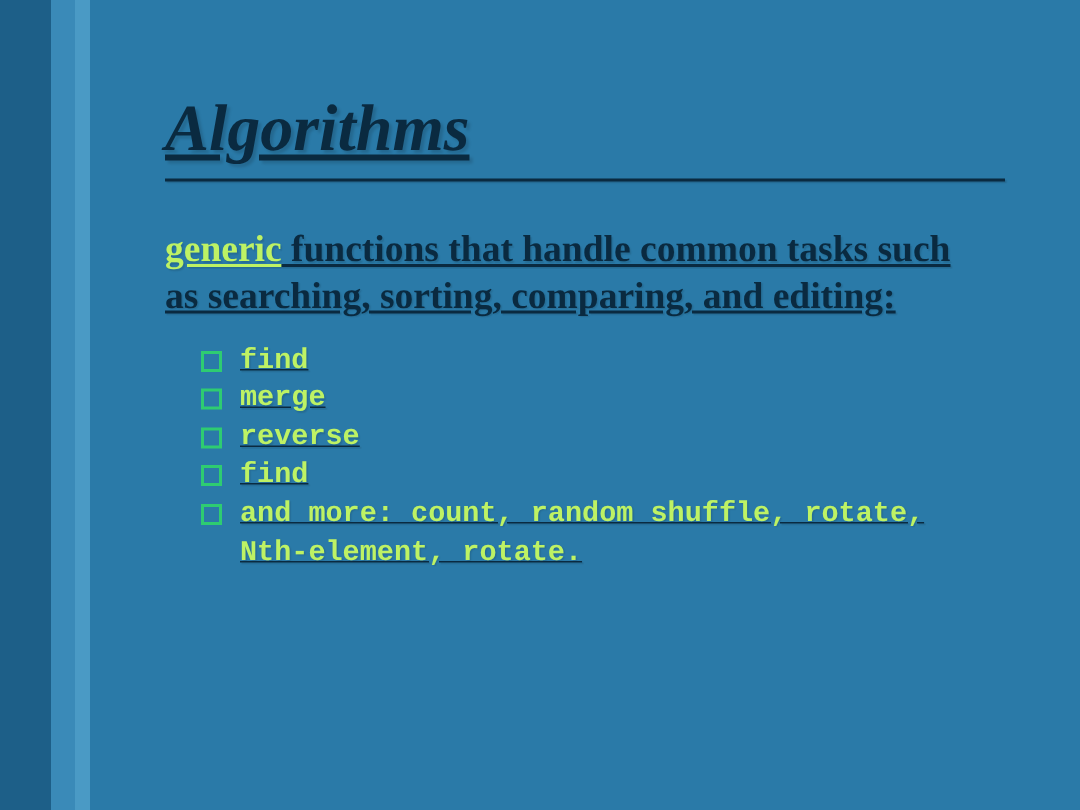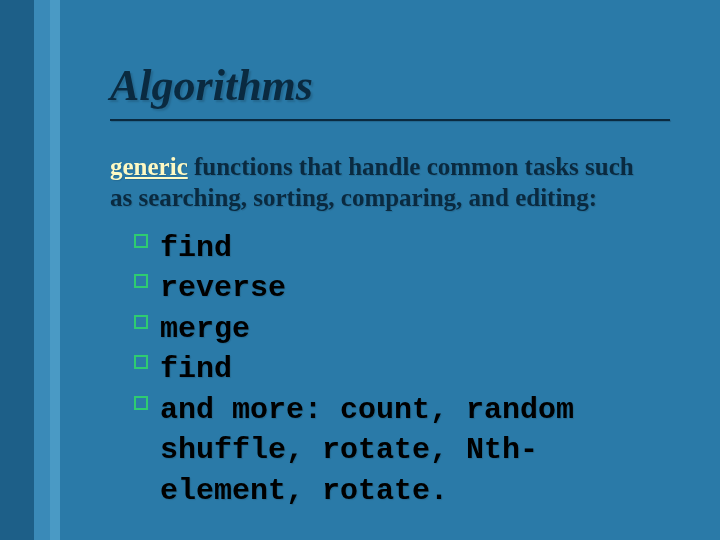--- a/index.html
+++ b/index.html
@@ -13,20 +13,21 @@
     background: #2a7aa8;
     font-family: Georgia, "Times New Roman", serif;
     color: #0a2a40;
   }
   .slide {
     position: relative;
     width: 720px;
     height: 540px;
     box-sizing: border-box;
     padding: 60px 60px 40px 110px;
+    text-decoration: underline;
   }
   .accent-bar {
     position: absolute;
     top: 0;
     left: 0;
     width: 68px;
     height: 540px;
     background: linear-gradient(to right,
       #1d5f88 0px, #1d5f88 34px,
       #3a8ab8 34px, #3a8ab8 50px,
@@ -50,36 +51,36 @@
   }
   .body-text {
     font-weight: bold;
     font-size: 25px;
     line-height: 1.25;
     margin-bottom: 14px;
     color: #0a2a40;
     text-shadow: 1px 1px 1px rgba(0,0,0,0.12);
   }
   .body-text .generic {
-    color: #fef9c3;
+    color: #bef264;
     text-decoration: underline;
   }
   .bullet-list {
     margin: 0 0 0 24px;
     padding: 0;
     list-style: none;
   }
   .bullet-list li {
     position: relative;
     padding-left: 26px;
     font-family: "Courier New", monospace;
     font-weight: bold;
-    font-size: 30px;
+    font-size: 19px;
     line-height: 1.35;
-    color: #000000;
+    color: #bef264;
     text-shadow: 1px 1px 1px rgba(0,0,0,0.12);
   }
   .bullet-list li::before {
     content: "";
     position: absolute;
     left: 0;
     top: 6px;
     width: 14px;
     height: 14px;
     border: 2px solid #2ecc71;
@@ -94,18 +95,18 @@
 
   <h1 class="title">Algorithms</h1>
   <div class="title-underline"></div>
 
   <div class="body-text">
     <span class="generic">generic</span><span> functions that handle common tasks such as searching, sorting, comparing, and editing:</span>
   </div>
 
   <ul class="bullet-list">
     <li>find</li>
+    <li>merge</li>
     <li>reverse</li>
-    <li>merge</li>
     <li>find</li>
     <li>and more: count, random shuffle, rotate, Nth-element, rotate.</li>
   </ul>
 </div>
 
 </body></html>

